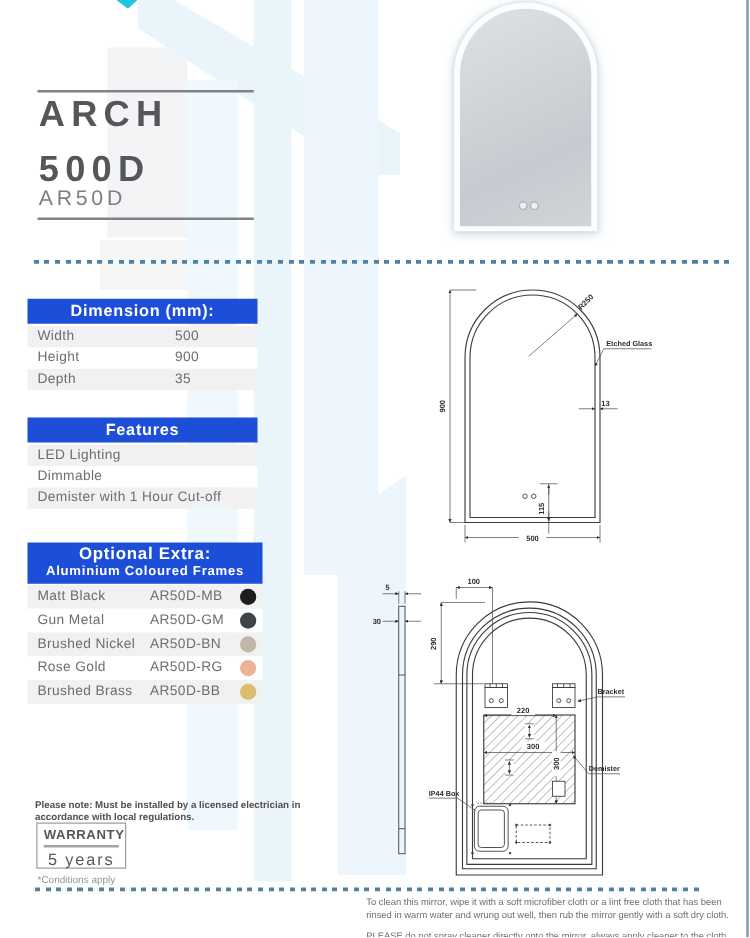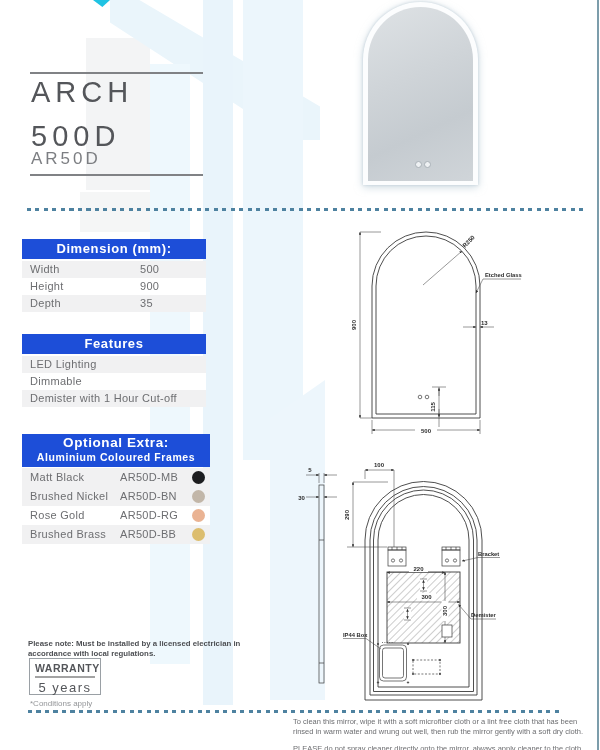--- a/index.html
+++ b/index.html
@@ -2,21 +2,21 @@
 <html><head>
 <meta charset="utf-8">
 <style>
   html,body{margin:0;padding:0;}
   .page{position:relative;width:600px;height:750px;background:#fff;overflow:hidden;
         font-family:"Liberation Sans",sans-serif;color:#6d6e71;}
   
   .wm{position:absolute;z-index:0;}
   
   .rule{position:absolute;height:2px;background:#808285;z-index:2;}
-  .title-line{position:absolute;left:31px;width:180px;font-size:29px;font-weight:400;
+  .title-line{position:absolute;left:31px;width:180px;font-size:29px;font-weight:700;
               letter-spacing:5px;color:#54565a;z-index:2;}
   .code-line{position:absolute;left:31px;font-size:17px;font-weight:500;letter-spacing:3px;
              color:#7c7e82;z-index:2;}
   
   .mirror{position:absolute;left:363px;top:2px;width:115px;height:183px;z-index:2;
           background:#fcfdfe;border-radius:58px 58px 0 0;
           box-shadow:0 2px 9px rgba(168,190,204,.6),0 0 3px rgba(190,205,215,.8);}
   .mirror .glass{position:absolute;left:5px;right:5px;top:5px;bottom:4px;
           border-radius:53px 53px 0 0;
           background:linear-gradient(155deg,#dee2e5 0%,#cfd4d8 40%,#c5cbd0 68%,#d0d5d9 100%);}
@@ -125,20 +125,25 @@
 
   <div class="tbl" style="top:434px;width:188px;">
     <div class="tbl-head two" style="margin-bottom:1px;">
       <div class="l1">Optional Extra:</div>
       <div class="l2">Aluminium Coloured Frames</div>
     </div>
     <div class="row tall odd">
       <span>Matt Black</span>
       <span class="code">AR50D-MB</span>
       <span class="dot" style="background-color: rgb(29, 29, 31);"></span>
+    </div>
+    <div class="row tall even">
+      <span>Gun Metal</span>
+      <span class="code">AR50D-GM</span>
+      <span class="dot" style="background-color: rgb(63, 67, 70);"></span>
     </div>
     <div class="row tall odd">
       <span>Brushed Nickel</span>
       <span class="code">AR50D-BN</span>
       <span class="dot" style="background-color: rgb(194, 182, 168);"></span>
     </div>
     <div class="row tall even">
       <span>Rose Gold</span>
       <span class="code">AR50D-RG</span>
       <span class="dot" style="background-color: rgb(234, 179, 147);"></span>

